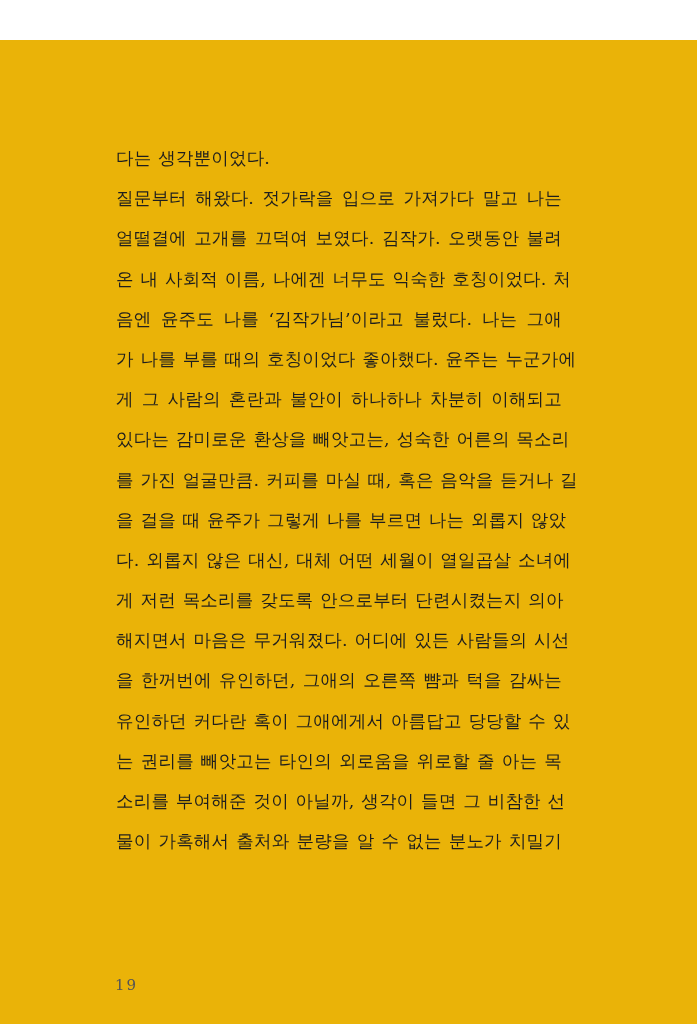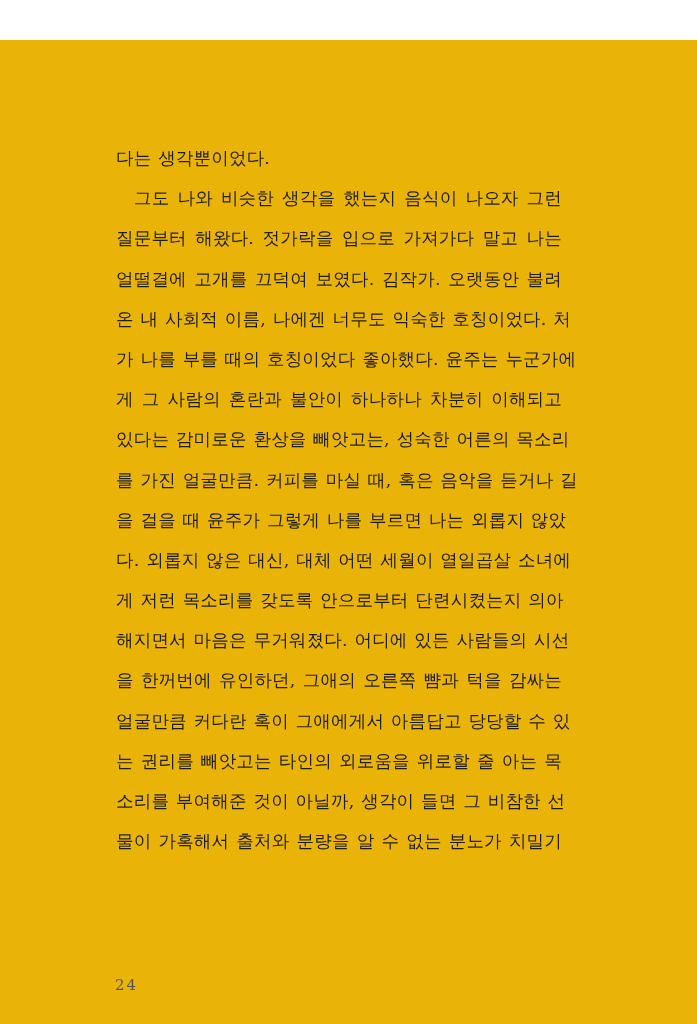--- a/index.html
+++ b/index.html
@@ -60,32 +60,32 @@
       letter-spacing: 2px;
       font-family: "DejaVu Serif", serif;
     }
   </style>
 </head>
 <body>
 
 <div class="page">
   <div class="text-block">
     <span class="line first-last">다는 생각뿐이었다.</span>
-    <span class="line indent">그도 나와 비슷한 생각을 했는지 음식이 나오자 그런</span>
     <span class="line">질문부터 해왔다. 젓가락을 입으로 가져가다 말고 나는</span>
     <span class="line">얼떨결에 고개를 끄덕여 보였다. 김작가. 오랫동안 불려</span>
     <span class="line">온 내 사회적 이름, 나에겐 너무도 익숙한 호칭이었다. 처</span>
+    <span class="line">음엔 윤주도 나를 ‘김작가님’이라고 불렀다. 나는 그애</span>
     <span class="line">가 나를 부를 때의 호칭이었다 좋아했다. 윤주는 누군가에</span>
     <span class="line">게 그 사람의 혼란과 불안이 하나하나 차분히 이해되고</span>
     <span class="line">있다는 감미로운 환상을 빼앗고는, 성숙한 어른의 목소리</span>
     <span class="line">를 가진 얼굴만큼. 커피를 마실 때, 혹은 음악을 듣거나 길</span>
     <span class="line">을 걸을 때 윤주가 그렇게 나를 부르면 나는 외롭지 않았</span>
     <span class="line">다. 외롭지 않은 대신, 대체 어떤 세월이 열일곱살 소녀에</span>
     <span class="line">게 저런 목소리를 갖도록 안으로부터 단련시켰는지 의아</span>
     <span class="line">해지면서 마음은 무거워졌다. 어디에 있든 사람들의 시선</span>
     <span class="line">을 한꺼번에 유인하던, 그애의 오른쪽 뺨과 턱을 감싸는</span>
-    <span class="line">얼굴만큼 커다란 혹이 그애에게서 아름답고 당당할 수 있</span>
+    <span class="line">유인하던 커다란 혹이 그애에게서 아름답고 당당할 수 있</span>
     <span class="line">는 권리를 빼앗고는 타인의 외로움을 위로할 줄 아는 목</span>
     <span class="line">소리를 부여해준 것이 아닐까, 생각이 들면 그 비참한 선</span>
     <span class="line">물이 가혹해서 출처와 분량을 알 수 없는 분노가 치밀기</span>
   </div>
-  <div class="page-number">24</div>
+  <div class="page-number">19</div>
 </div>
 
 </body></html>

